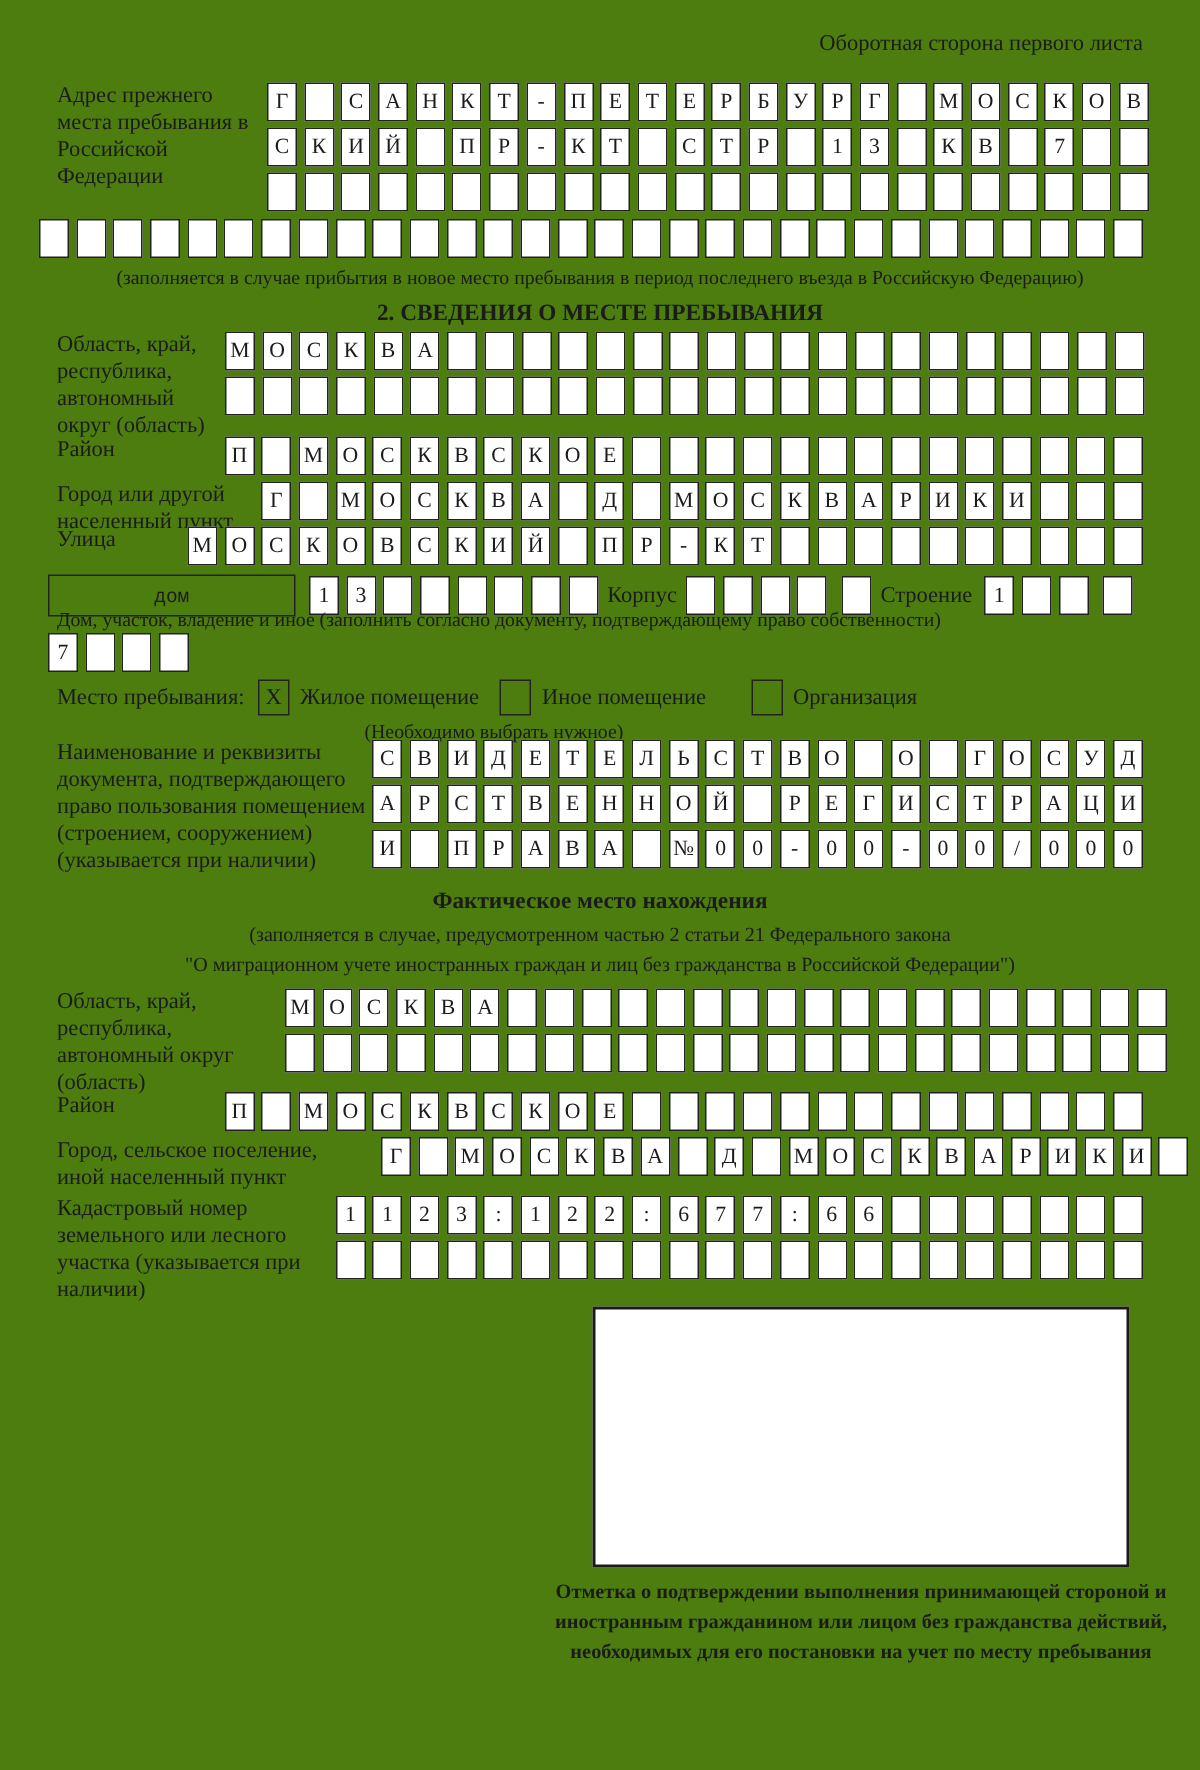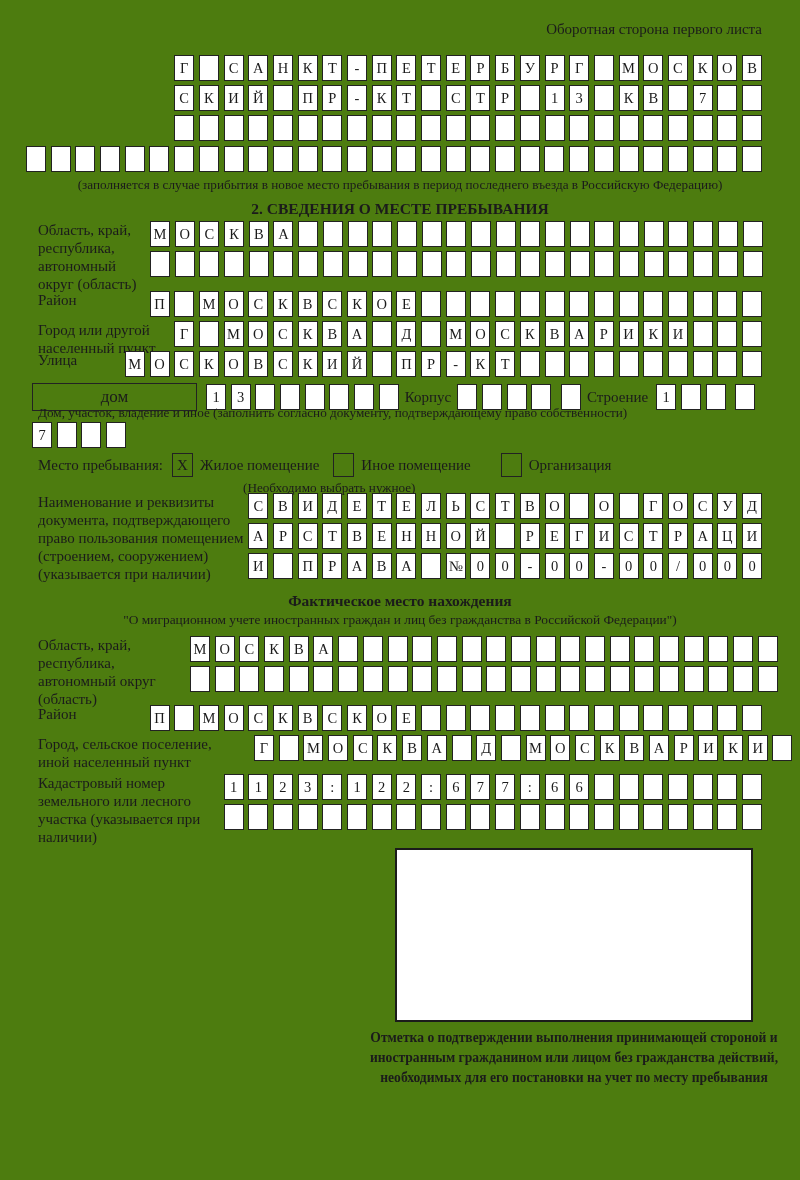--- a/index.html
+++ b/index.html
@@ -36,21 +36,21 @@
   .g-region { margin-top:3px; }
   .g-district { margin-top:-2px; }
   .g-city { margin-top:4px; }
   .g-street { margin-top:4px; }
 
   .house-row, .apart-row { display:flex; align-items:center; margin-left:-6px; }
   .house-row { margin-top:6px; }
   .apart-row { margin-top:0; }
   .fieldbox {
     box-sizing:border-box; height:28px; border:1.7px solid #222;
-    display:flex; align-items:center; justify-content:center; font-size:17px;
+    display:flex; align-items:center; justify-content:center; font-size:13px;font-family:Liberation Mono, monospace;
   }
   .dombox { width:165px; margin-right:9px; }
   .kvbox { width:205px; margin-right:8px; }
   .inline-label { font-size:15px; margin:0 6px; }
   .korpus .cell:last-child, .stroenie .cell:last-child { margin-left:5px; }
   .stroenie { margin-left:2px; }
   .note-house { margin-top:-7px; }
   .note-apart { margin-top:0; }
 
   .stay-row { display:flex; align-items:center; margin-top:5px; font-size:15px; }
@@ -81,20 +81,21 @@
   }
 </style>
 </head>
 <body>
 
 <div class="sheet">
 
   <div class="corner">Оборотная сторона первого листа</div>
 
   <div class="group g-prev">
+    <div class="label w140">Адрес прежнего места пребывания в Российской Федерации</div>
     <div class="cellcol">
       <div class="cells">
           <div class="cell">Г</div>
           <div class="cell"></div>
           <div class="cell">С</div>
           <div class="cell">А</div>
           <div class="cell">Н</div>
           <div class="cell">К</div>
           <div class="cell">Т</div>
           <div class="cell">-</div>
@@ -477,20 +478,21 @@
           <div class="cell">0</div>
           <div class="cell">/</div>
           <div class="cell">0</div>
           <div class="cell">0</div>
           <div class="cell">0</div>
         </div>
     </div>
   </div>
 
   <div class="fact-title">Фактическое место нахождения</div>
+  <div class="fact-note fact-note1">(заполняется в случае, предусмотренном частью 2 статьи 21 Федерального закона</div>
   <div class="fact-note">"О миграционном учете иностранных граждан и лиц без гражданства в Российской Федерации")</div>
 
   <div class="group g-fregion">
     <div class="label w152">Область, край, республика, автономный округ (область)</div>
     <div class="cellcol">
       <div class="cells">
           <div class="cell">М</div>
           <div class="cell">О</div>
           <div class="cell">С</div>
           <div class="cell">К</div>

